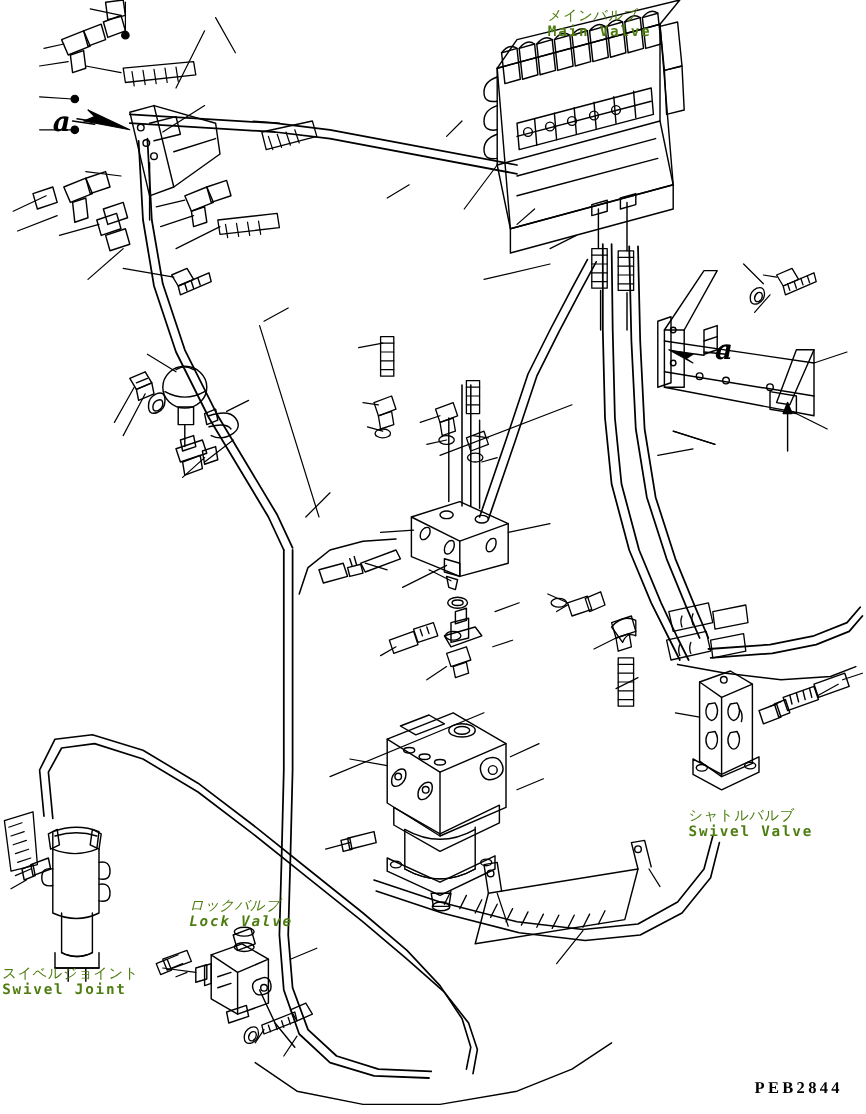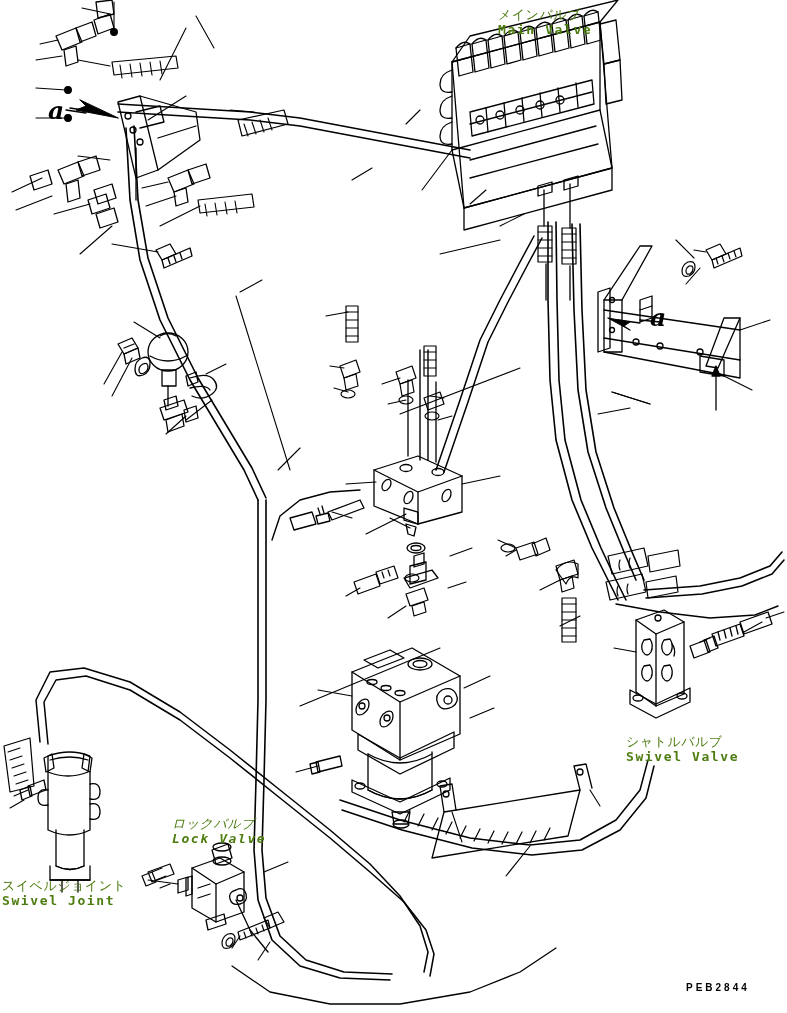--- a/index.html
+++ b/index.html
@@ -56,22 +56,22 @@
   .callout {
     position: absolute;
     font-family: "DejaVu Serif", serif;
     font-size: 25px;
     font-style: italic;
     font-weight: 700;
     color: #000;
   }
   .partno {
     position: absolute;
-    font-family: Liberation Sans, sans-serif;
-    font-size: 10px;
+    font-family: Liberation Serif, serif;
+    font-size: 15px;
     font-weight: 700;
     letter-spacing: 3px;
     color: #000;
   }
 </style>
 </head>
 <body>
 
 <div id="page">
 

